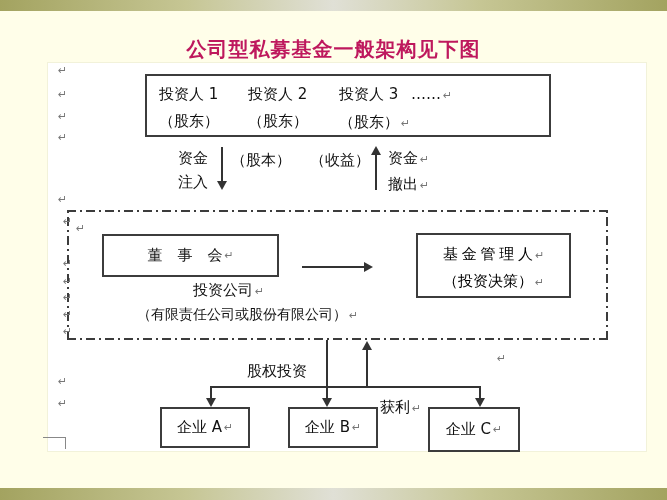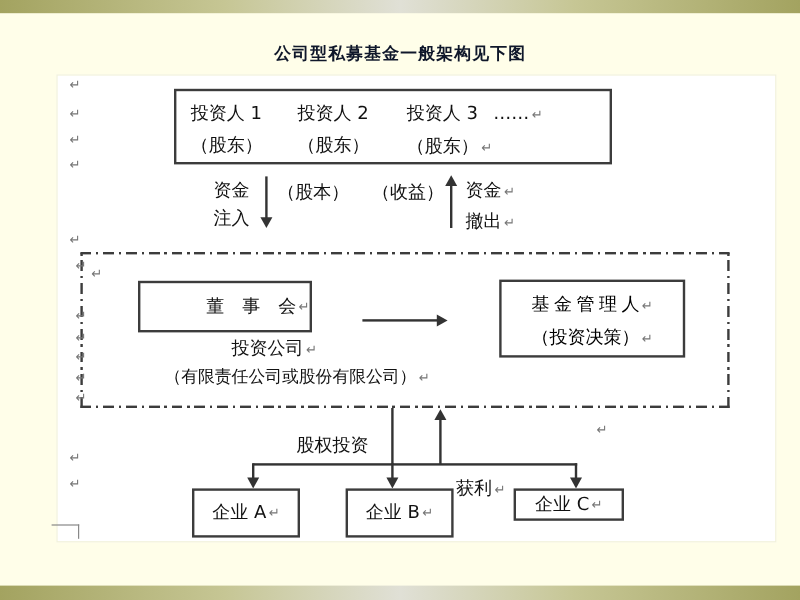--- a/index.html
+++ b/index.html
@@ -3,21 +3,21 @@
 <meta charset="utf-8">
 <style>
   html,body{margin:0;padding:0;}
   body{font-family:"DejaVu Sans","Liberation Sans",sans-serif;}
   .stage{position:relative;width:667px;height:500px;background:#fffee9;overflow:hidden;}
   .decor-bar{position:absolute;left:0;width:667px;
     background:linear-gradient(90deg,#a3a360 0%,#c6c694 28%,#e0e0d6 50%,#c6c694 72%,#a3a360 100%);}
   .decor-bar.top{top:0;height:11px;}
   .decor-bar.bottom{top:488px;height:12px;}
   .title{position:absolute;left:0;top:36px;width:100%;text-align:center;
-    font-size:14px;font-weight:bold;color:#0f172a;letter-spacing:1px;}
+    font-size:20px;font-weight:bold;color:#be185d;letter-spacing:1px;}
   .canvas{position:absolute;left:47px;top:62px;width:600px;height:390px;background:#ffffff;
     border:1px solid #f2f2da;box-sizing:border-box;}
   .box{position:absolute;background:#fff;border:2px solid #3c3c3c;box-sizing:border-box;}
   .lbl{position:absolute;font-size:15px;color:#111;white-space:nowrap;line-height:22px;}
   .lbl.small{font-size:14px;}
   .two-line{line-height:24px;}
   .pi{color:#777;font-size:11px;margin-left:2px;}
   .pifloat{position:absolute;color:#777;font-size:11px;line-height:11px;}
   .vline{position:absolute;width:2px;background:#333;}
   .hline{position:absolute;height:2px;background:#333;}
@@ -45,21 +45,21 @@
 
 <div class="stage">
 
   <div class="decor-bar top"></div>
   <div class="decor-bar bottom"></div>
 
   <div class="title">公司型私募基金一般架构见下图</div>
 
   <div class="canvas"></div>
 
-  <div class="box" style="left:145px;top:74px;width:365px;height:63px;">
+  <div class="box" style="left:145px;top:74px;width:406px;height:63px;">
     <div class="inv-col" style="left:12px;">
       <div><span>投资人 1</span></div>
       <div><span>（股东）</span></div>
     </div>
     <div class="inv-col" style="left:101px;">
       <div><span>投资人 2</span></div>
       <div><span>（股东）</span></div>
     </div>
     <div class="inv-col" style="left:192px;">
       <div>
@@ -86,21 +86,21 @@
   <div class="ah-up" style="left:371px;top:146px;"></div>
   <div class="vline" style="left:375px;top:155px;height:35px;"></div>
 
   <div class="lbl two-line" style="left:388px;top:146px;">
     <div><span>资金</span><span class="pi">↵</span></div>
     <div><span>撤出</span><span class="pi">↵</span></div>
   </div>
 
   <div class="dashdot" style="left:67px;top:210px;width:541px;height:130px;"></div>
 
-  <div class="box center-box" style="left:115px;top:234px;width:145px;height:43px;justify-content:flex-end;">
+  <div class="box center-box" style="left:102px;top:234px;width:177px;height:43px;">
     <span>董　事　会</span>
       <span class="pi">↵</span>
   </div>
 
   <div class="hline" style="left:302px;top:266px;width:63px;"></div>
   <div class="ah-right" style="left:364px;top:262px;"></div>
 
   <div class="box" style="left:416px;top:233px;width:155px;height:65px;text-align:center;padding-top:6px;">
     <div style="font-size:15px;line-height:26px;font-family:Liberation Serif, serif;">
       <span>基 金 管 理 人</span><span class="pi">↵</span>
@@ -139,21 +139,21 @@
   <span class="pifloat" style="left:497px;top:353px;">↵</span>
 
   <div class="box center-box" style="left:160px;top:407px;width:90px;height:41px;">
     <span>企业 A</span>
       <span class="pi">↵</span>
   </div>
   <div class="box center-box" style="left:288px;top:407px;width:90px;height:41px;">
     <span>企业 B</span>
       <span class="pi">↵</span>
   </div>
-  <div class="box center-box" style="left:428px;top:407px;width:92px;height:27px;">
+  <div class="box center-box" style="left:428px;top:407px;width:92px;height:45px;">
     <span>企业 C</span>
       <span class="pi">↵</span>
   </div>
 
   <span class="pifloat" style="left:58px;top:65px;">↵</span>
   <span class="pifloat" style="left:58px;top:89px;">↵</span>
   <span class="pifloat" style="left:58px;top:111px;">↵</span>
   <span class="pifloat" style="left:58px;top:132px;">↵</span>
   <span class="pifloat" style="left:58px;top:194px;">↵</span>
   <span class="pifloat" style="left:63px;top:216px;">↵</span>

